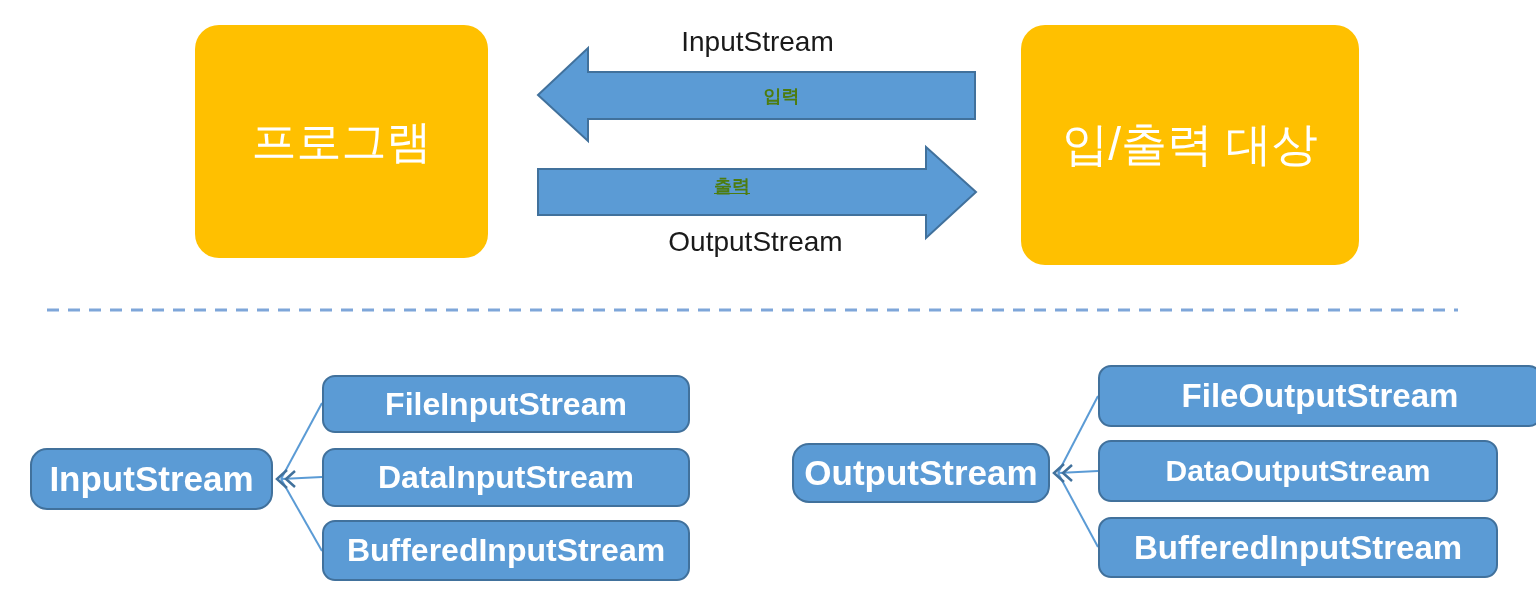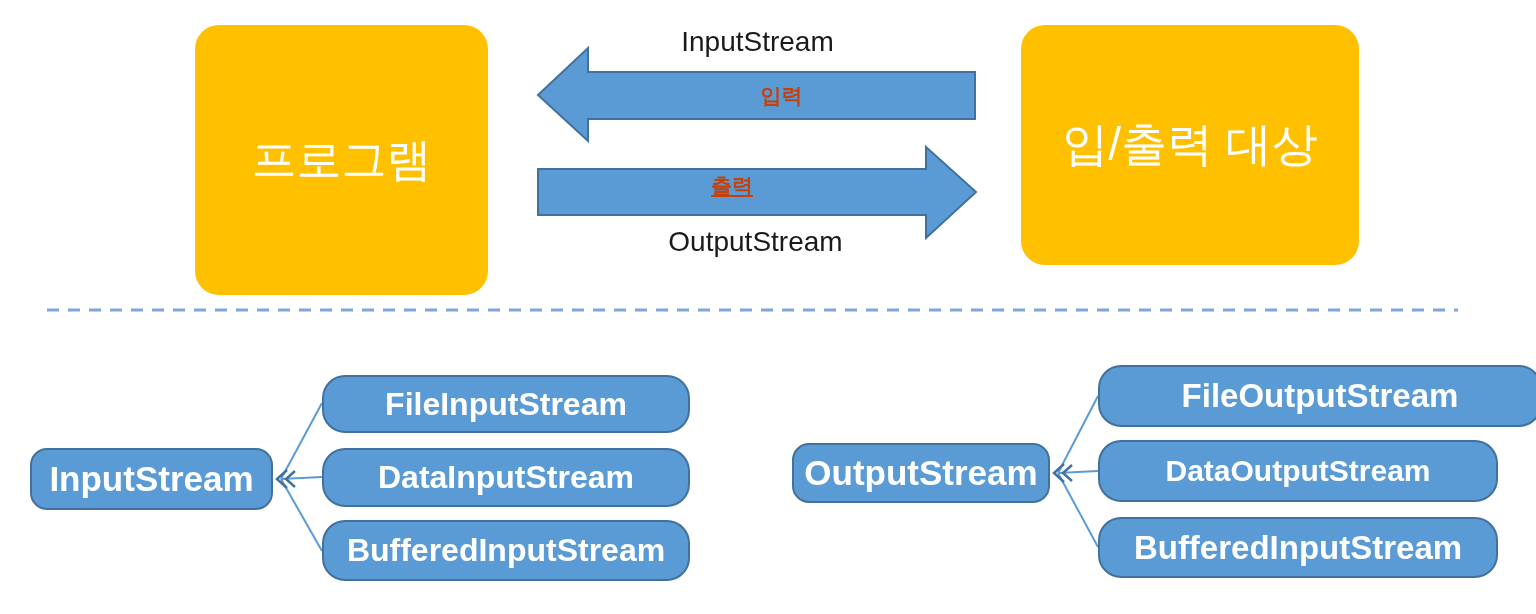--- a/index.html
+++ b/index.html
@@ -30,49 +30,49 @@
   .obox {
     position: absolute;
     background: #FFC000;
     border-radius: 24px;
     display: flex;
     align-items: center;
     justify-content: center;
     color: #ffffff;
     text-align: center;
   }
-  .obox-program { left: 195px; top: 25px; width: 293px; height: 270px; font-size: 45px; }
+  .obox-program { left: 195px; top: 25px; width: 293px; height: 233px; font-size: 45px; }
   .obox-target  { left: 1021px; top: 25px; width: 338px; height: 240px; font-size: 46px; }
 
   .bbox {
     position: absolute;
     background: #5B9BD5;
     border: 2.5px solid #41719C;
-    border-radius: 23px;
+    border-radius: 13px;
     display: flex;
     align-items: center;
     justify-content: center;
     color: #ffffff;
     font-weight: bold;
     box-sizing: border-box;
     text-align: center;
   }
   .bbox-parent { border-radius: 17px; }
 
   .lbl-dark {
     position: absolute;
     color: #1A1A1A;
     font-size: 28px;
     text-align: center;
   }
   .lbl-arrow {
     position: absolute;
-    color: #c2410c;
+    color: #4d7c0f;
     font-weight: bold;
-    font-size: 21px;
+    font-size: 18px;
     text-align: center;
     display: flex;
     align-items: center;
     justify-content: center;
   }
 </style>
 </head>
 <body>
 
 <div class="canvas">

